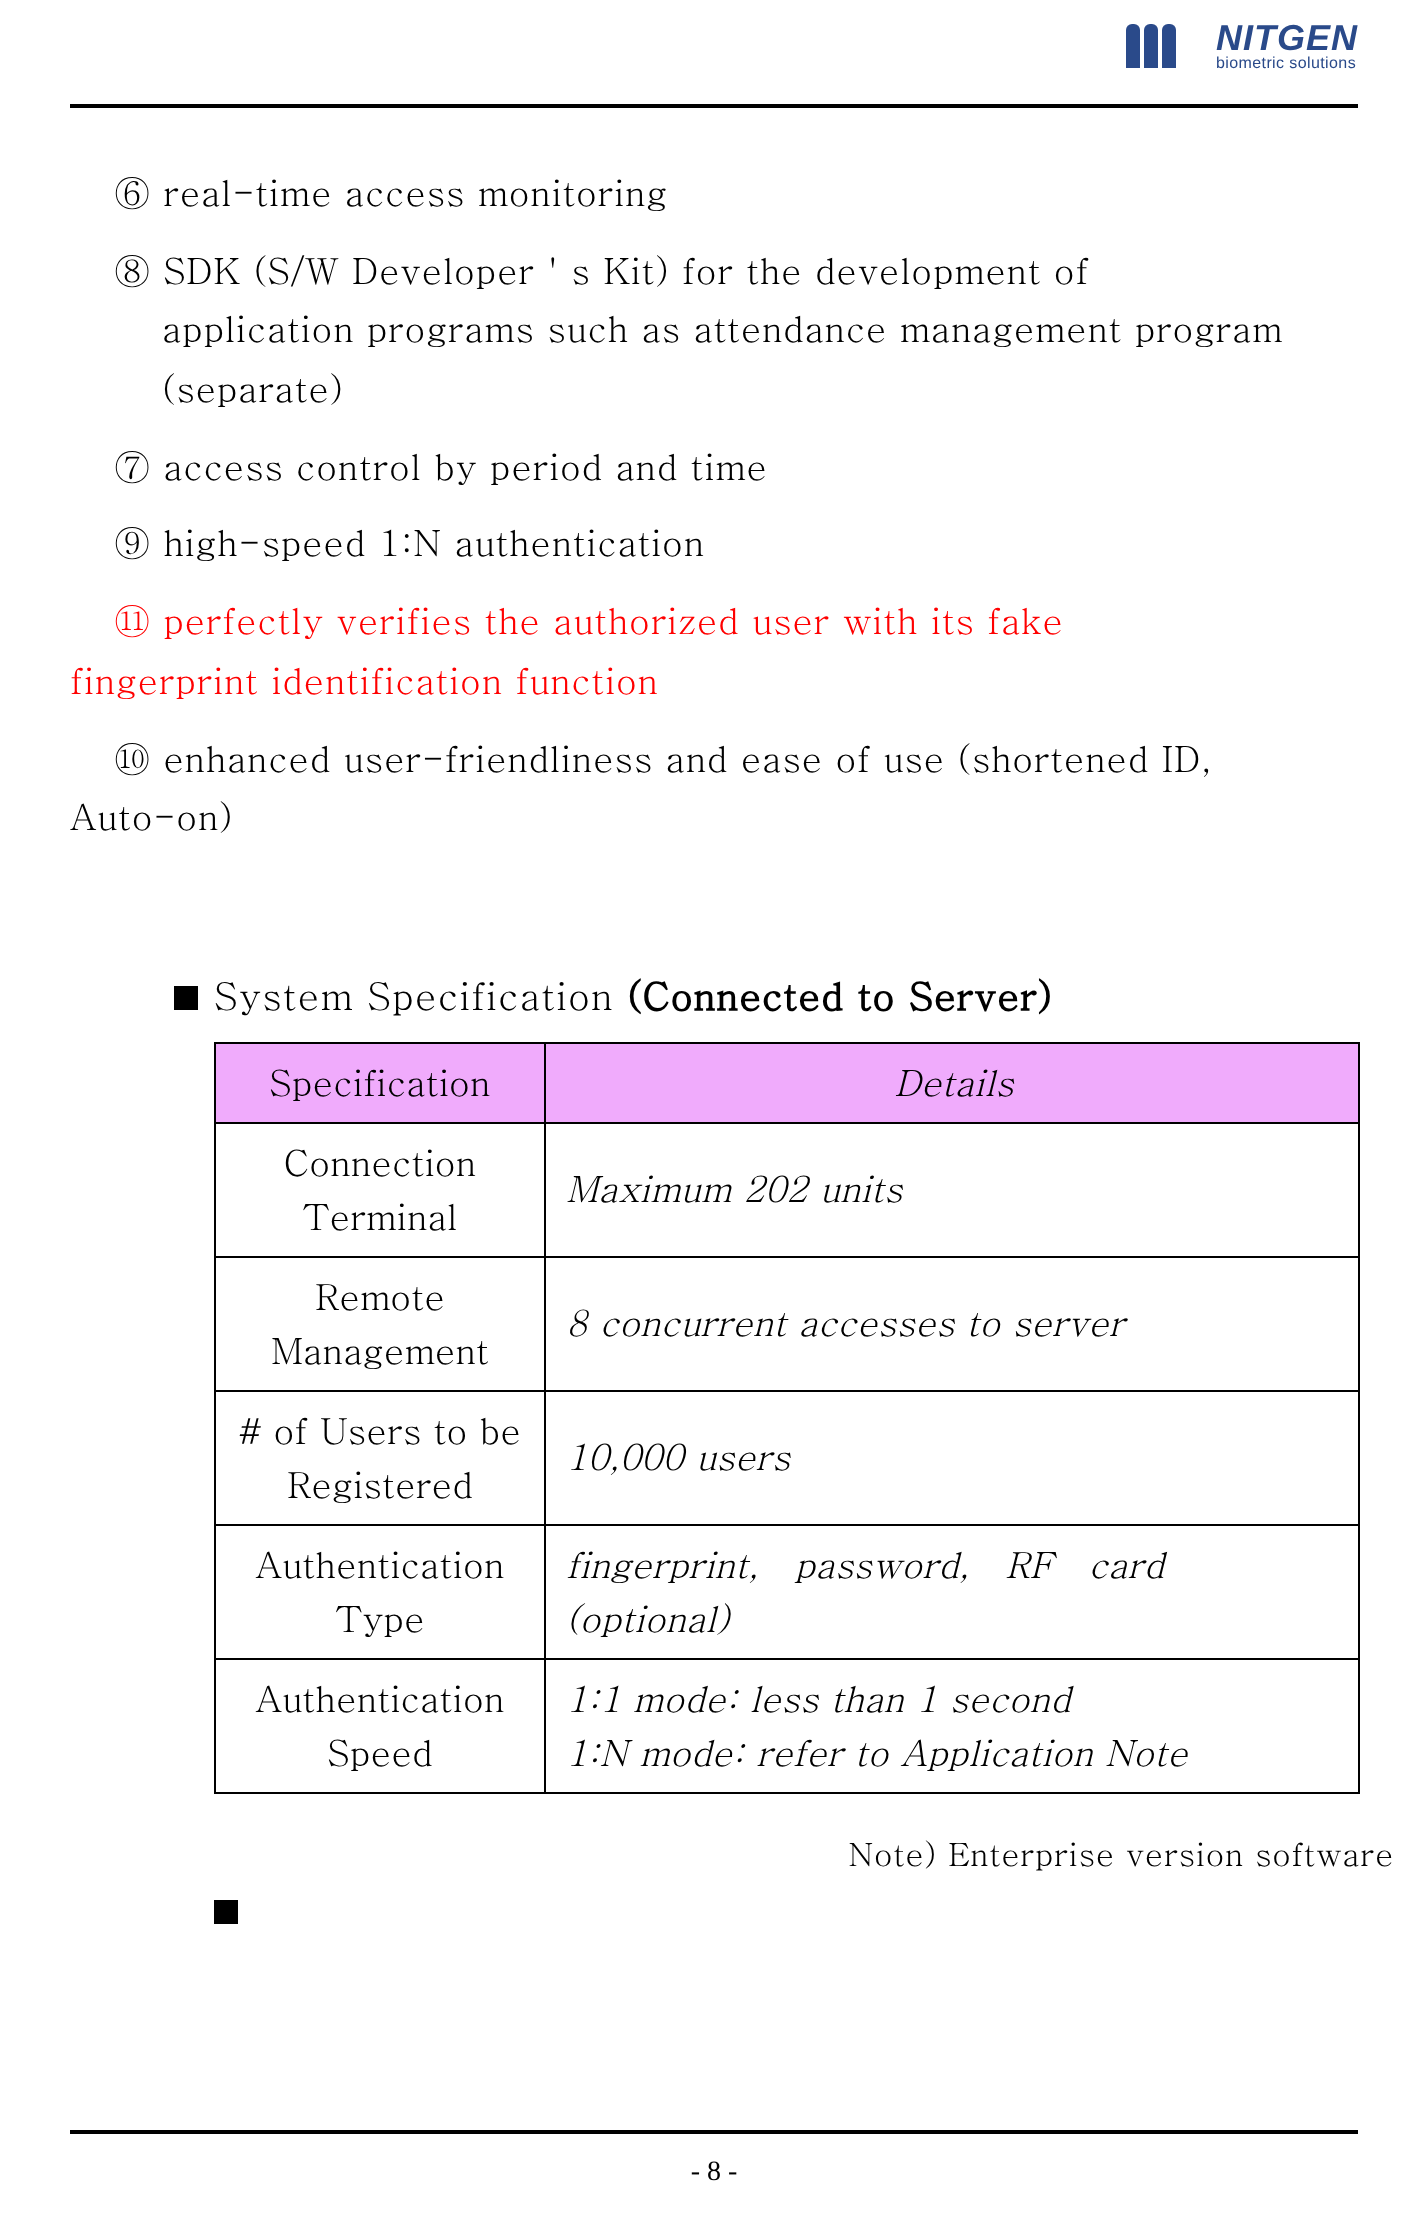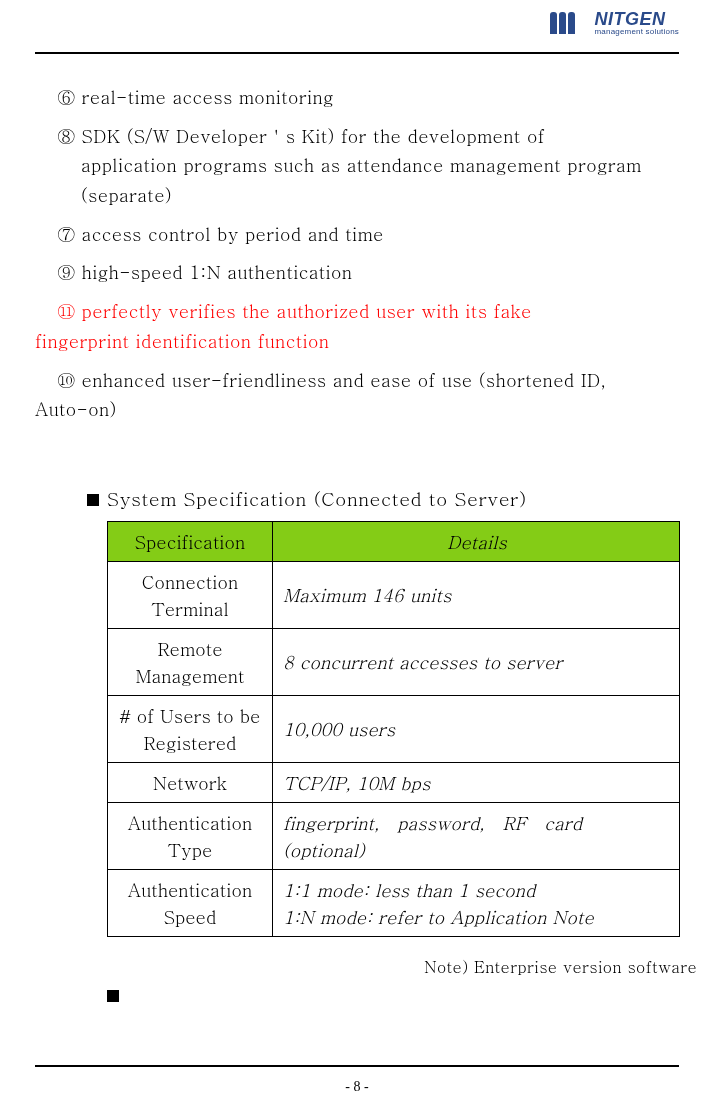--- a/index.html
+++ b/index.html
@@ -102,38 +102,38 @@
       display: inline-block;
       width: 12px;
       height: 12px;
       background: #000;
       margin-right: 8px;
       vertical-align: middle;
       position: relative;
       top: -1px;
     }
     .section-heading .bold {
-      font-weight: normal;
+      font-weight: bold;
       text-align: right;
     }
     .spec-table {
       border-collapse: collapse;
       margin-left: 72px;
       width: 573px;
       font-size: 18px;
     }
     .spec-table th, .spec-table td {
       border: 1px solid #000;
       padding: 6px 8px;
       vertical-align: middle;
       line-height: 1.5;
       white-space: pre-wrap;
     }
     .spec-table th {
-      background: #84cc16;
+      background: #f0abfc;
       font-weight: normal;
       text-align: center;
       height: 38px;
     }
     .spec-table .col-spec {
       text-align: center;
       width: 165px;
     }
     .spec-table .col-det {
       text-align: left;
@@ -186,21 +186,21 @@
 <body>
 
 <div class="header-logo">
   <div class="logo-bars">
     <div class="logo-bar"></div>
     <div class="logo-bar"></div>
     <div class="logo-bar"></div>
   </div>
   <div class="logo-text">
     <div class="logo-main">NITGEN</div>
-    <div class="logo-sub">management solutions</div>
+    <div class="logo-sub">biometric solutions</div>
   </div>
 </div>
 
 <div class="top-rule"></div>
 
 <div class="content">
 
   <div class="list-item">
     <span class="num">⑥</span>
     <span>real-time access monitoring</span>
@@ -243,35 +243,31 @@
     <thead>
       <tr>
         <th class="col-spec">Specification</th>
         <th class="col-det" style="text-align:center;">Details</th>
       </tr>
     </thead>
     <tbody>
       <tr>
         <td class="col-spec">Connection
 Terminal</td>
-        <td class="col-det">Maximum 146 units</td>
+        <td class="col-det">Maximum 202 units</td>
       </tr>
       <tr>
         <td class="col-spec">Remote
 Management</td>
         <td class="col-det">8 concurrent accesses to server</td>
       </tr>
       <tr>
         <td class="col-spec"># of Users to be
 Registered</td>
         <td class="col-det">10,000 users</td>
-      </tr>
-      <tr>
-        <td class="col-spec">Network</td>
-        <td class="col-det">TCP/IP, 10M bps</td>
       </tr>
       <tr>
         <td class="col-spec">Authentication
 Type</td>
         <td class="col-det" style="text-align:justify;">fingerprint,   password,   RF   card
 (optional)</td>
       </tr>
       <tr>
         <td class="col-spec">Authentication
 Speed</td>

